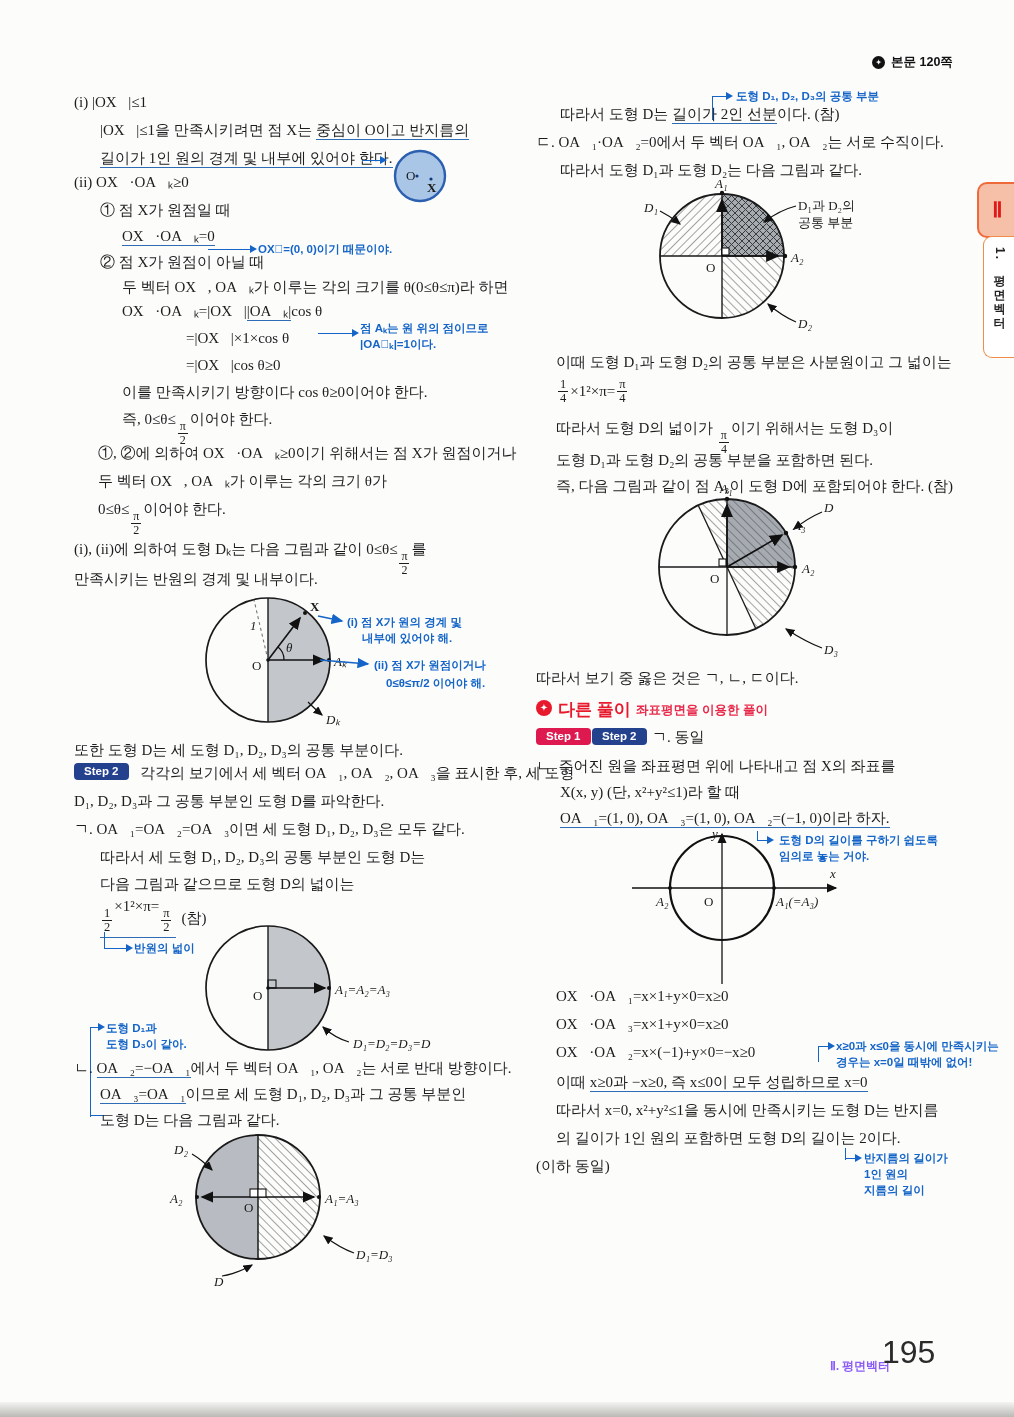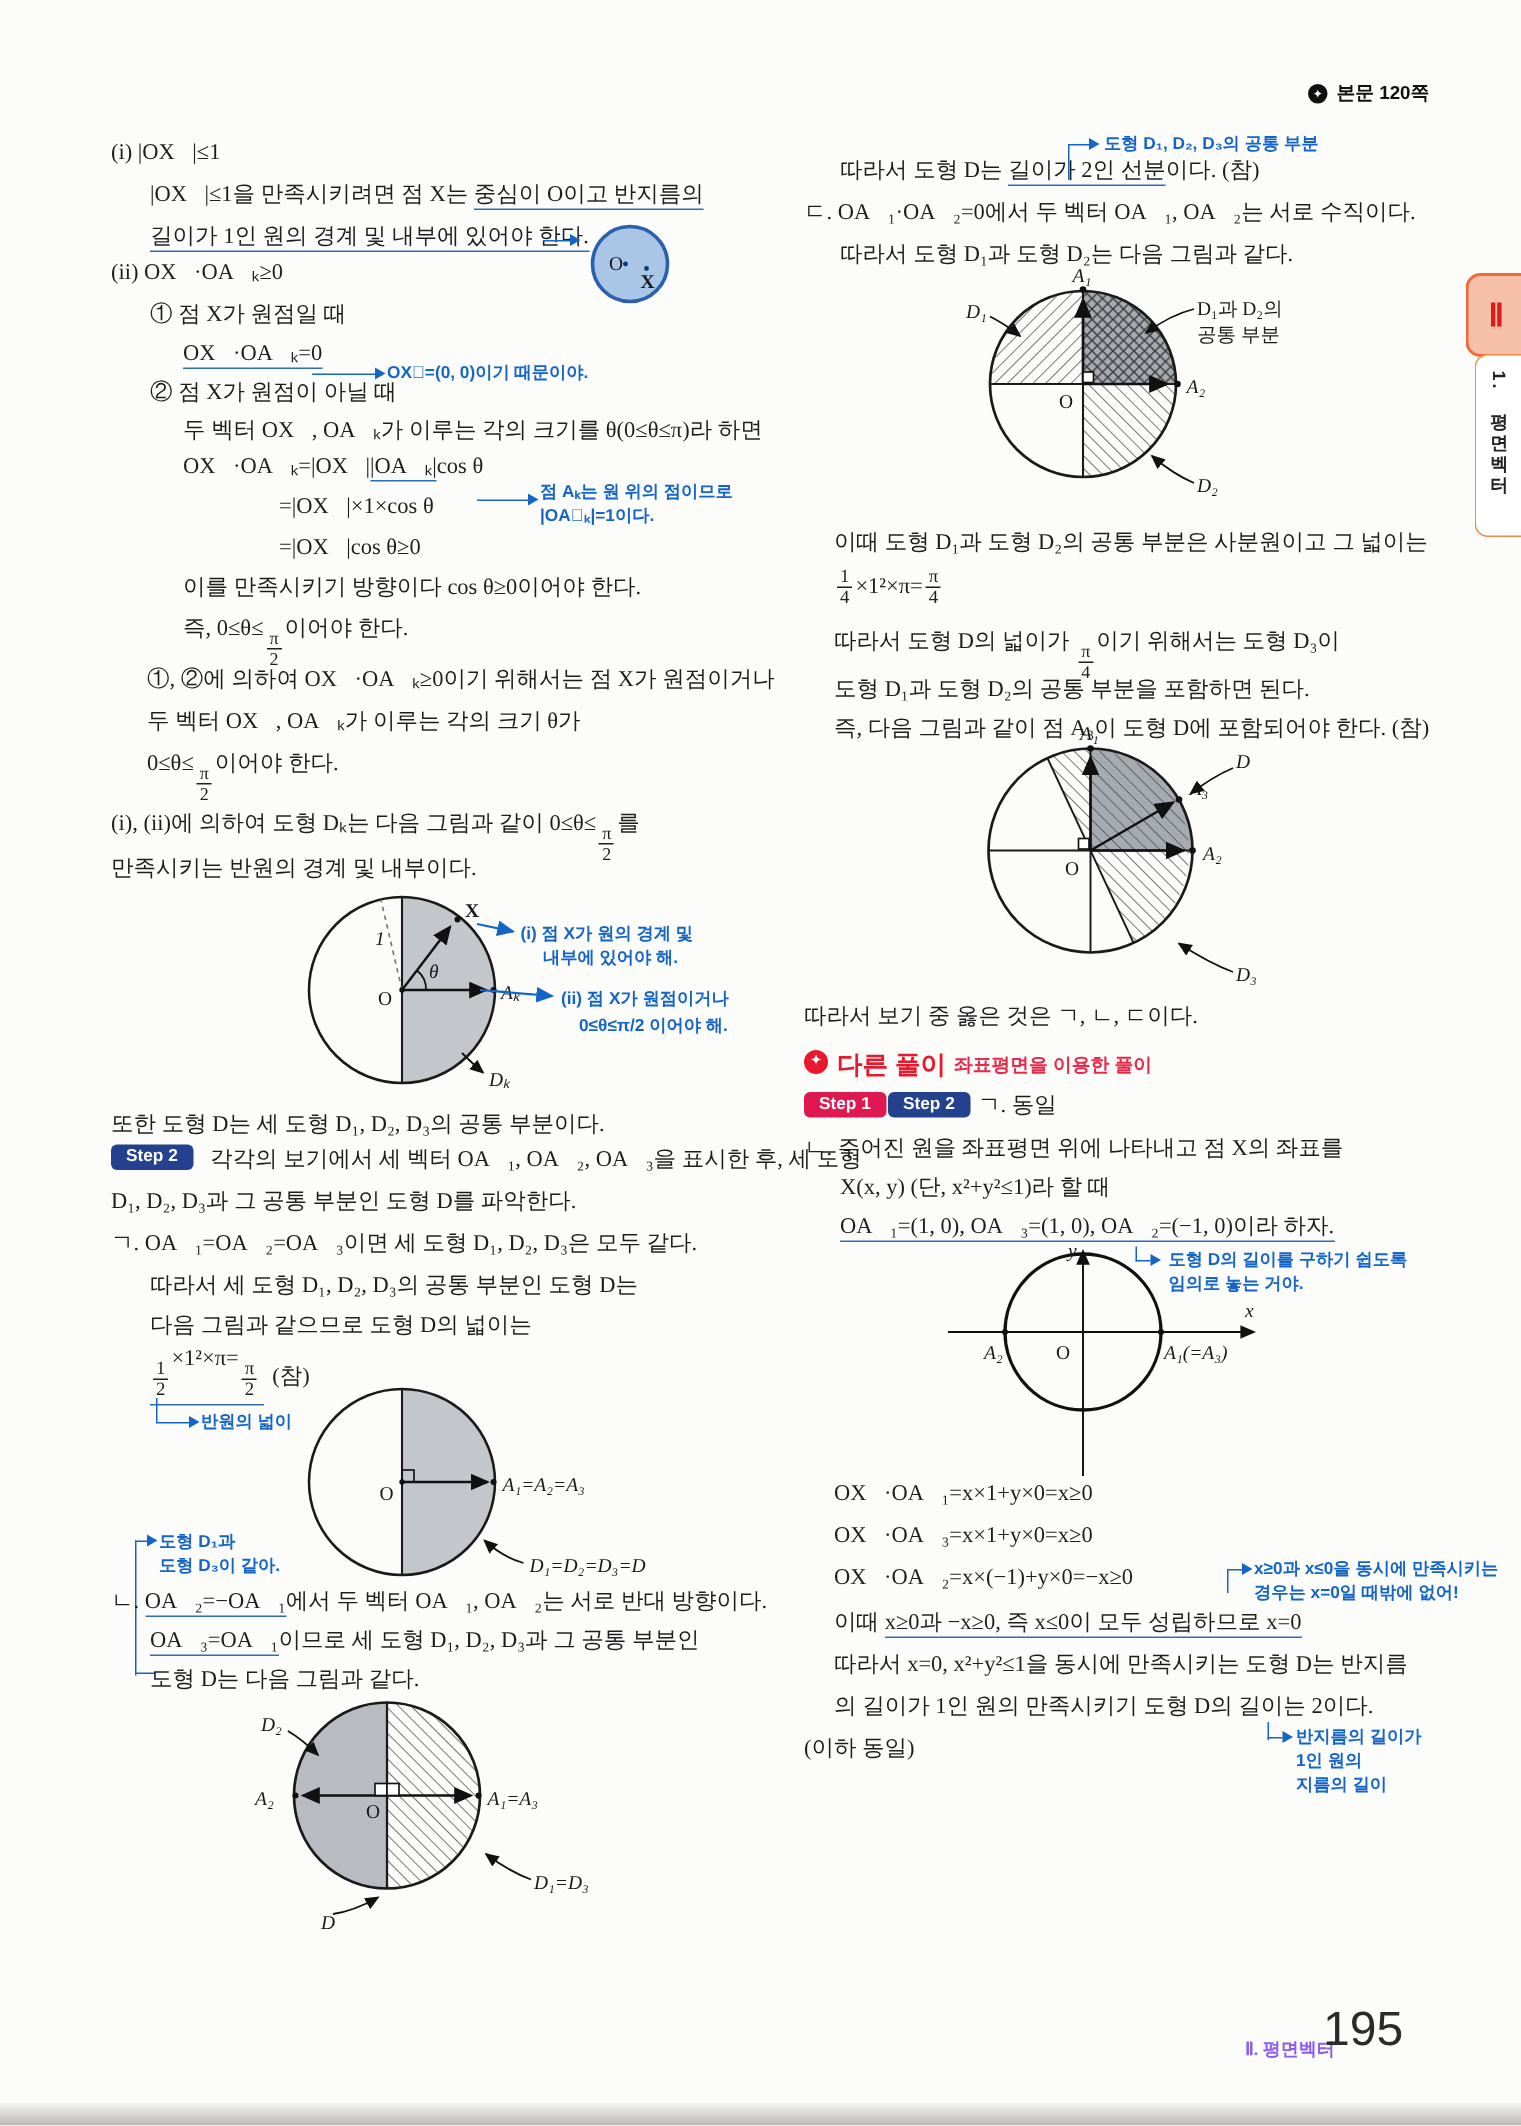--- a/index.html
+++ b/index.html
@@ -351,21 +351,21 @@
   <div class="t" style="left:556px;top:1014px;">OX⃗·OA⃗₃=x×1+y×0=x≥0</div>
   <div class="t" style="left:556px;top:1042px;">OX⃗·OA⃗₂=x×(−1)+y×0=−x≥0</div>
   <div class="cv" style="left:818px;top:1046px;height:16px;"></div>
   <div class="ch" style="left:818px;top:1046px;width:10px;"></div>
   <div class="ar r" style="left:828px;top:1042px;"></div>
   <div class="bn" style="left:836px;top:1038px;">x≥0과 x≤0을 동시에 만족시키는</div>
   <div class="bn" style="left:836px;top:1054px;">경우는 x=0일 때밖에 없어!</div>
 
   <div class="t" style="left:556px;top:1072px;"><span>이때 </span><span class="u">x≥0과 −x≥0, 즉 x≤0이 모두 성립하므로 x=0</span></div>
   <div class="t" style="left:556px;top:1100px;">따라서 x=0, x²+y²≤1을 동시에 만족시키는 도형 D는 반지름</div>
-  <div class="t" style="left:556px;top:1128px;">의 길이가 1인 원의 만족시키기 도형 D의 길이는 2이다.</div>
+  <div class="t" style="left:556px;top:1128px;">의 길이가 1인 원의 포함하면 도형 D의 길이는 2이다.</div>
   <div class="t" style="left:536px;top:1156px;">(이하 동일)</div>
   <div class="cv" style="left:845px;top:1148px;height:12px;"></div>
   <div class="ch" style="left:845px;top:1158px;width:10px;"></div>
   <div class="ar r" style="left:855px;top:1154px;"></div>
   <div class="bn" style="left:864px;top:1150px;">반지름의 길이가</div>
   <div class="bn" style="left:864px;top:1166px;">1인 원의</div>
   <div class="bn" style="left:864px;top:1182px;">지름의 길이</div>
 
   <div class="footer-sec">Ⅱ. 평면벡터</div>
   <div class="footer-page">195</div>

